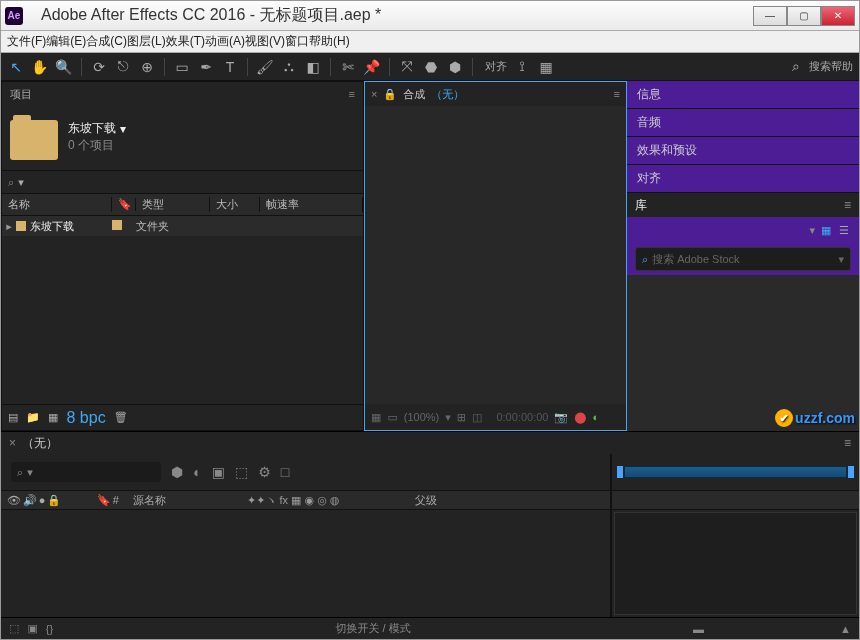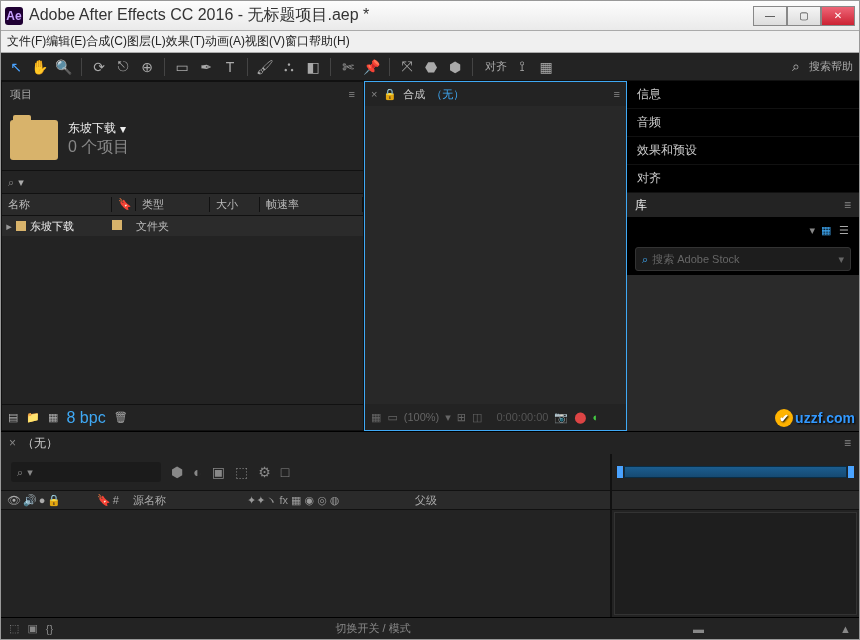--- a/index.html
+++ b/index.html
@@ -1,19 +1,19 @@
 <!DOCTYPE html>
 <html><head>
 <meta charset="utf-8">
 <style>
 * { box-sizing: border-box; margin: 0; padding: 0; font-family: "Microsoft YaHei", Arial, sans-serif; }
 body { background: #1e1e1e; width: 860px; height: 640px; overflow: hidden; position: relative; }
 .window { border: 1px solid #999; width: 860px; height: 640px; display: flex; flex-direction: column; }
 .titlebar { height: 30px; background: linear-gradient(#fdfdfd,#eaeaea); display: flex; align-items: center; padding: 0 4px; border-bottom: 1px solid #aaa; }
-.titlebar .ae-icon { width: 18px; height: 18px; background: #1f0033; color: #c9a0ff; font-size: 12px; font-weight: bold; display: flex; align-items: center; justify-content: center; border-radius: 3px; margin-right: 6px; }
+.titlebar .ae-icon { width: 18px; height: 18px; background: #1f0033; color: #c9a0ff; font-size: 10px; font-weight: bold; display: flex; align-items: center; justify-content: center; border-radius: 3px; margin-right: 18px; }
 .titlebar .title-text { font-size: 16px; color: #333; flex: 1; }
 .win-btns { display: flex; gap: 0; }
 .win-btn { width: 34px; height: 20px; border: 1px solid #888; background: linear-gradient(#f5f5f5,#ddd); display: flex; align-items: center; justify-content: center; font-size: 10px; color: #333; }
 .win-btn.close { background: linear-gradient(#e67,#c23); color: #fff; }
 .menubar { height: 22px; background: #f0f0f0; display: flex; align-items: center; padding: 0 6px; font-size: 12px; color: #222; border-bottom: 1px solid #aaa; }
 .menubar span { cursor: default; }
 .dark { background: #232323; flex: 1; display: flex; flex-direction: column; color: #aaa; font-size: 11px; }
 .toolbar { height: 28px; background: #232323; border-bottom: 1px solid #111; display: flex; align-items: center; padding: 0 6px; gap: 6px; }
 .tool-ico { width: 18px; height: 18px; display: flex; align-items: center; justify-content: center; color: #aaa; font-size: 14px; }
 .tool-ico.active { color: #4aa3ff; }
@@ -24,21 +24,21 @@
 .panel { background: #232323; border: 1px solid #111; display: flex; flex-direction: column; }
 .panel-tab { height: 24px; display: flex; align-items: center; padding: 0 8px; gap: 6px; position: relative; }
 .menu-btn { color: #888; margin-left: auto; }
 
 
 .project { width: 363px; display: flex; flex-direction: column; }
 .proj-head { display: flex; padding: 14px 8px 10px; gap: 10px; align-items: flex-start; }
 .folder-icon { width: 48px; height: 40px; background: #d8b36b; border-radius: 3px; position: relative; display:flex; align-items:center; justify-content:center; }
 .folder-icon::before { content:''; position:absolute; top:-5px; left:3px; width:18px; height:6px; background:#d8b36b; border-radius:2px 2px 0 0; }
 .proj-name { font-size: 12px; color: #eee; display:flex; align-items:center; gap:4px; }
-.proj-sub { font-size: 16px; color: #888; }
+.proj-sub { font-size: 12px; color: #888; }
 .proj-search { height: 24px; border-top: 1px solid #111; border-bottom: 1px solid #111; display:flex; align-items:center; padding:0 6px; gap:4px; }
 .proj-search .si { color:#888; }
 .proj-cols { height: 22px; background: #2a2a2a; border-bottom: 1px solid #111; display:flex; align-items:center; font-size:11px; color:#bbb; }
 .proj-cols .col { padding: 0 6px; border-right:1px solid #111; }
 .proj-rows { flex:1; background:#232323; overflow:hidden; }
 .proj-row { height: 20px; display:flex; align-items:center; background:#2b2b2b; }
 .proj-row .arrow { width: 14px; text-align:center; color:#999; }
 .proj-row .chip { width:10px; height:10px; background:#d8b36b; margin-right:4px; }
 .proj-footer { height: 26px; border-top:1px solid #111; display:flex; align-items:center; padding:0 6px; gap:8px; }
 .proj-footer .bpc { color:#3fa9f5; font-size:16px; }
@@ -47,21 +47,21 @@
 .comp { flex: 1; border: 1px solid #3fa9f5; display:flex; flex-direction:column; }
 .comp-tab { height:24px; display:flex; align-items:center; padding:0 6px; gap:6px; background:#232323; }
 .comp-tab .none { color:#3fa9f5; }
 .comp-viewer { flex:1; background:#282828; }
 .comp-footer { height:26px; background:#232323; display:flex; align-items:center; gap:6px; padding:0 6px; color:#666; font-size:11px; }
 .comp-footer .timecode { color:#555;margin-left:8px; }
 .red { color:#d44; }
 .green { color:#4c4; }
 
 
-.rightcol { width:232px; display:flex; flex-direction:column; background:#000000; }
+.rightcol { width:232px; display:flex; flex-direction:column; background:#4c1d95; }
 .rp { height:28px; border-bottom:1px solid #111; display:flex; align-items:center; padding:0 10px; color:#ccc; font-size:12px; }
 .lib { flex:1; display:flex; flex-direction:column; }
 .lib-head { height:24px; display:flex; align-items:center; padding:0 8px; color:#eee; font-size:12px; background:#232323; }
 .lib-bar { height:26px; display:flex; align-items:center; justify-content:flex-end; padding:0 8px; gap:6px; }
 .lib-grid { width:12px; height:12px; color:#3fa9f5; }
 .lib-list { width:12px; height:12px; color:#aaa; }
 .lib-search { height:24px; margin:4px 8px; background:#1d1d1d; border:1px solid #333; border-radius:3px; display:flex; align-items:center; padding:0 6px; gap:4px; font-size:11px; color:#666; }
 .lib-body { flex:1; background:#2a2a2a; position:relative; }
 .watermark { position:absolute; right:4px; bottom:4px; color:#3399ff; font-size:14px; font-weight:bold; display:flex; align-items:center; gap:2px; text-shadow:1px 1px 2px #000; }
 .watermark .ball { width:18px; height:18px; background:#ffb300; border-radius:50%; display:flex; align-items:center; justify-content:center; color:#fff; font-size:11px; }

